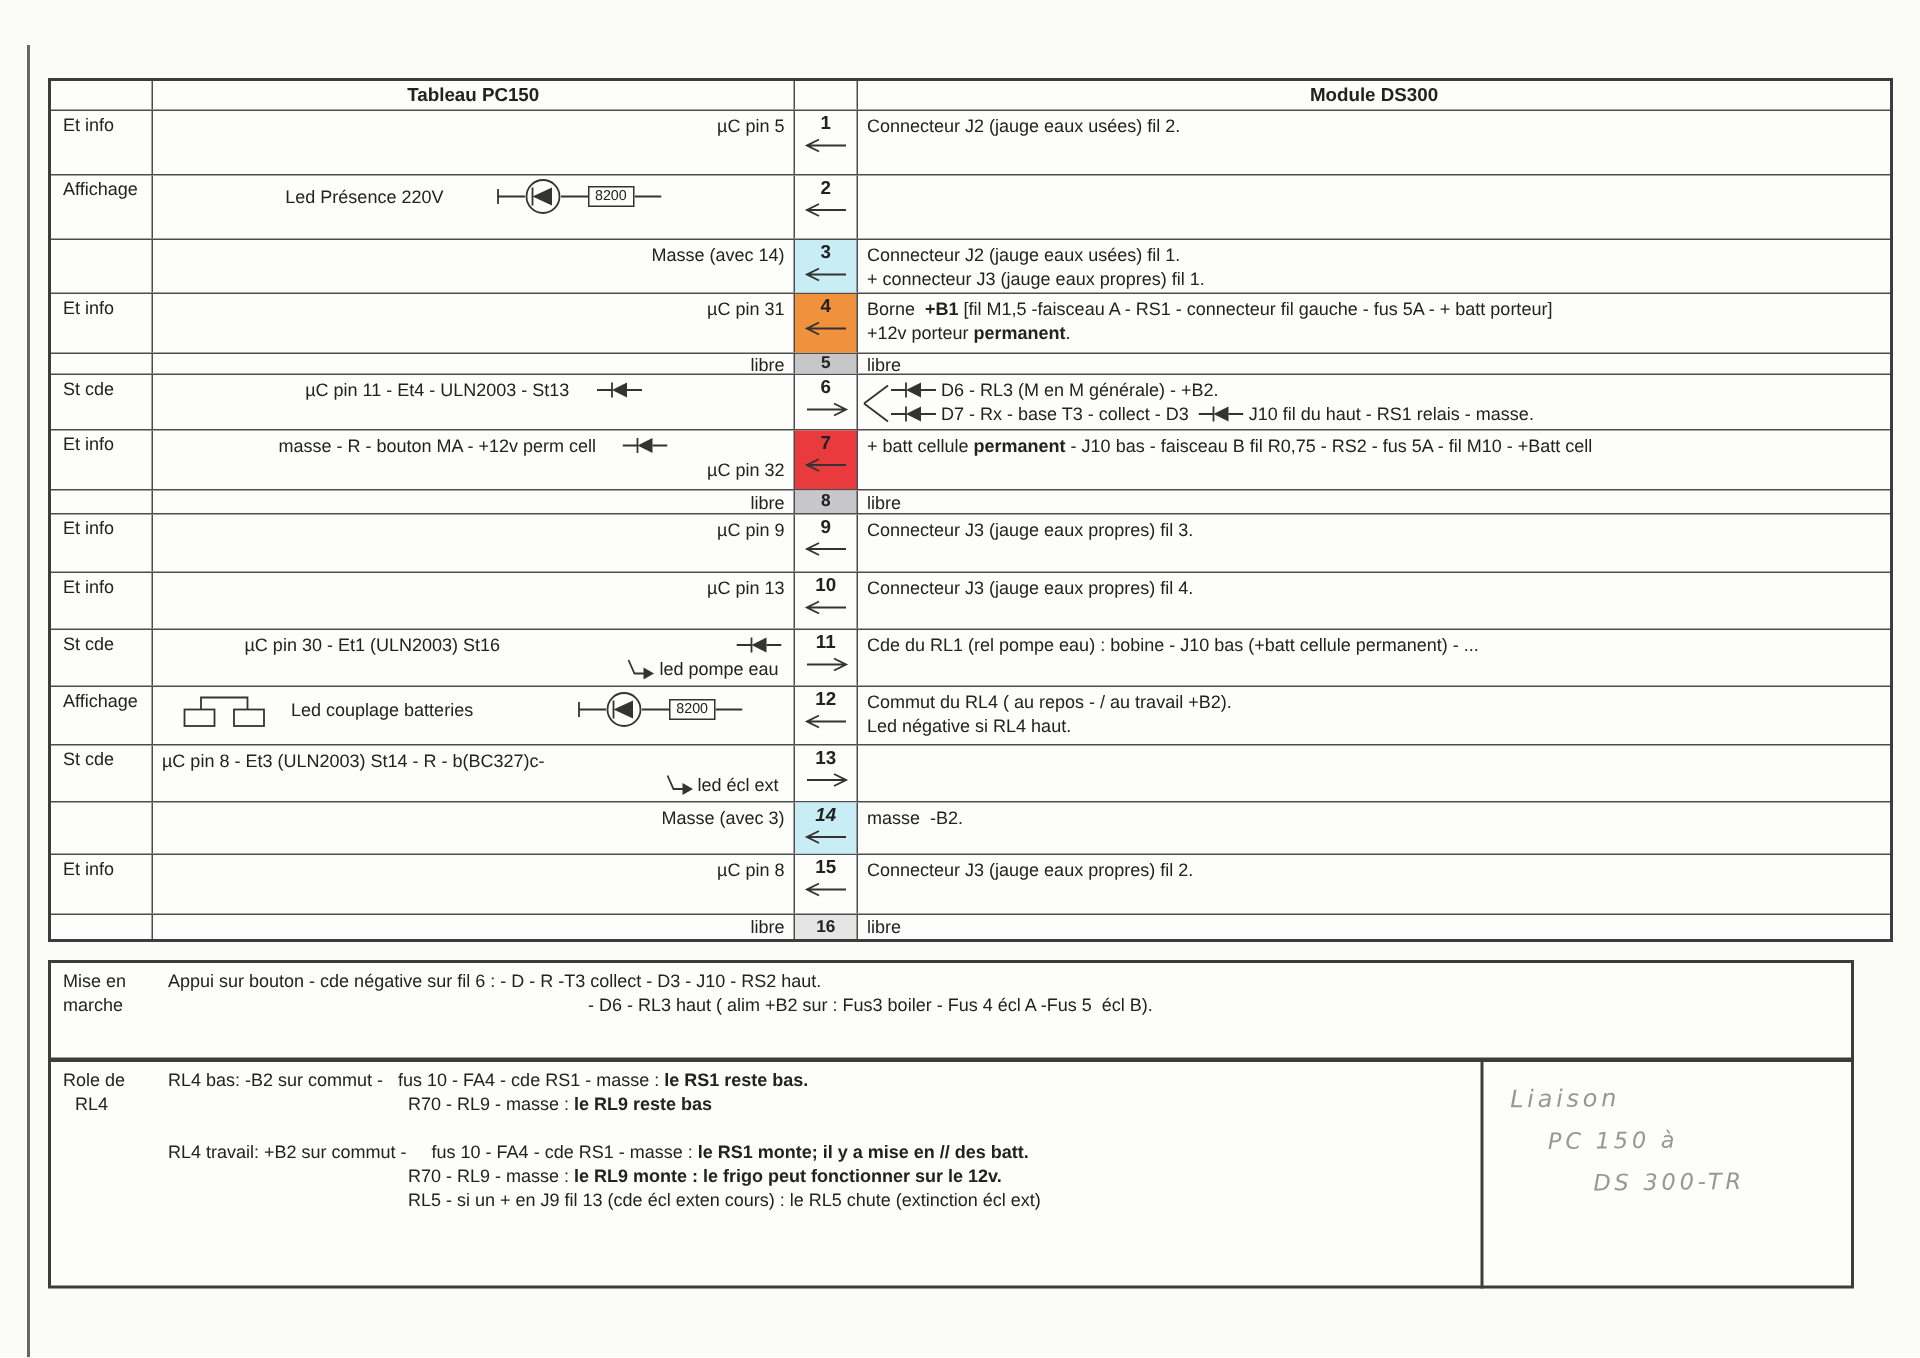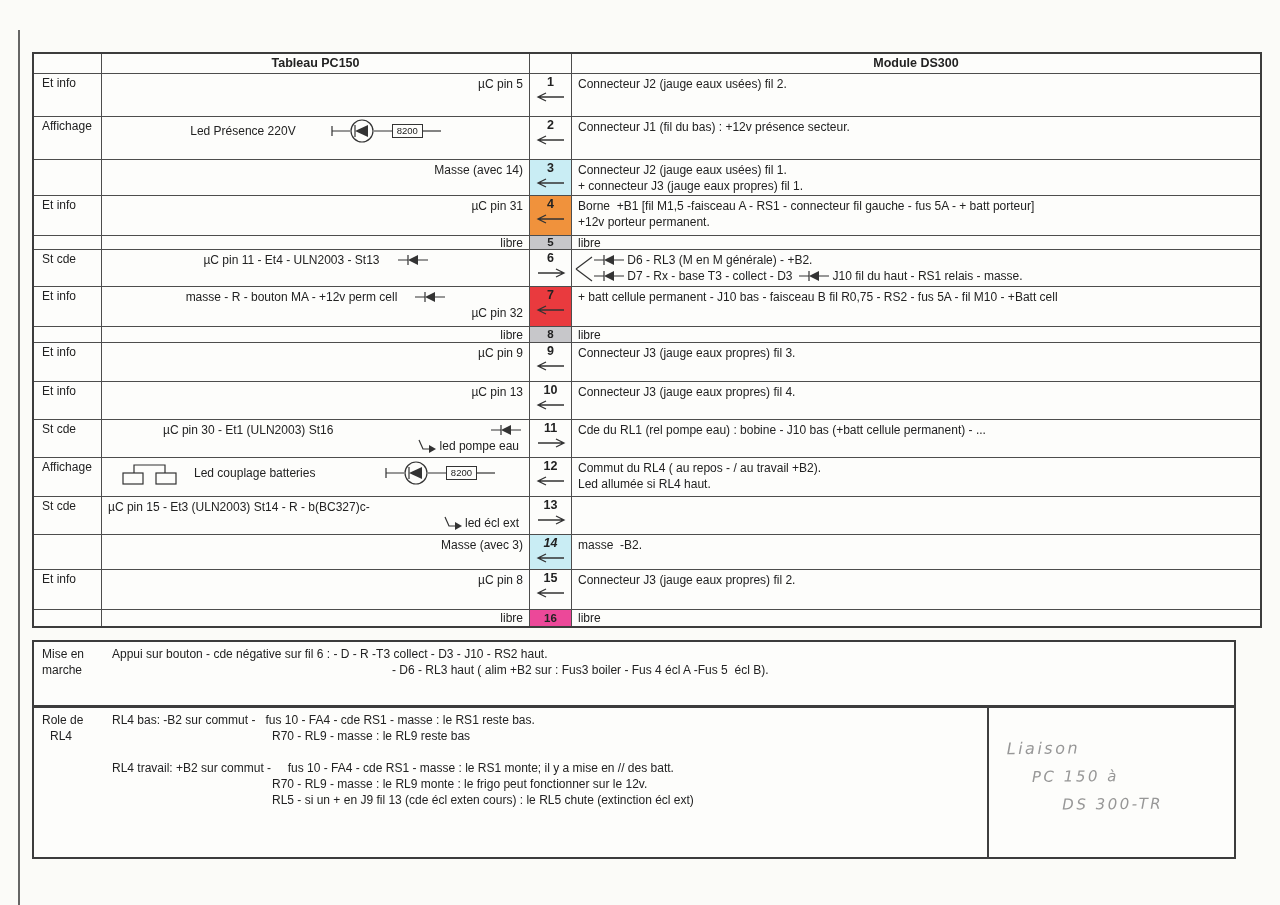--- a/index.html
+++ b/index.html
@@ -22,39 +22,39 @@
   .c-ds{display:flex;flex-direction:column;padding:2px 4px 0 6px;font-size:12px;overflow:hidden;}
   .line{display:flex;align-items:center;min-height:16px;font-size:12px;line-height:15px;}
   .a-right{justify-content:flex-end;padding-right:6px;}
   .a-center{justify-content:center;}
   .a-left{padding-left:6px;}
   .short .line{min-height:12px;line-height:12px;}
   .short .c-num{padding:0;justify-content:center;}
   .short .c-num .n{font-size:11.5px;line-height:13px;}
   .short .c-pc,.short .c-ds{padding-top:0;justify-content:center;}
   .t{white-space:pre;}
-  .b{font-weight:normal;white-space:pre;}
+  .b{font-weight:bold;white-space:pre;}
   .sp{flex:1;}
   .res{border:1.1px solid #333;font-size:9.5px;padding:0 4px;line-height:12px;display:inline-block;white-space:pre;}
   .icw{display:inline-flex;align-items:center;}
   .icw svg{display:block;}
   .branched{flex-direction:row !important;padding-left:2px !important;}
   .branched .blines{display:flex;flex-direction:column;flex:1;}
 
   
   .box{position:absolute;left:32px;width:1200px;border:2px solid #3c3c3c;background:#fdfdfb;
        display:flex;font-size:12px;line-height:16px;}
   .box-mise{top:640px;height:63px;}
   .box-role{top:706px;height:149px;}
   .box-label{width:70px;padding:4px 0 0 8px;flex:none;}
   .box-body{flex:1;padding-top:4px;position:relative;}
   .box .bl{display:flex;align-items:baseline;min-height:16px;}
   .gapline{height:16px;}
   .hw-cell{position:absolute;left:953px;top:-2px;bottom:-2px;width:249px;border-left:2px solid #3f3f3f;
-           padding:34px 0 0 18px;box-sizing:border-box;}
+           padding:18px 0 0 18px;box-sizing:border-box;}
   .hw{font-family:"DejaVu Sans",sans-serif;font-style:italic;font-size:16px;letter-spacing:2.5px;
       color:#979797;transform:rotate(-0.6deg);}
   .hw .l2{margin:12px 0 0 25px;font-size:15px;}
   .hw .l3{margin:12px 0 0 55px;font-size:15px;}
 </style>
 </head>
 <body>
 
 <div class="page">
   <div class="scanline"></div>
@@ -110,25 +110,20 @@
               </span>
             </div>
           </div>
           <div class="c-num">
             <span class="n">2</span>
             <span class="icw arr">
               <svg width="30" height="10" viewBox="0 0 30 10">
                 <path d="M2 5h26M10 1L2 5l8 4" stroke="#333" stroke-width="1.3" fill="none"></path>
               </svg>
             </span>
-          </div>
-          <div class="c-ds">
-            <div class="line">
-              <span class="t">Connecteur J1 (fil du bas) : +12v présence secteur.</span>
-            </div>
           </div>
         </div>
         <div class="trow" style="min-height: 35px;">
           <div class="c-label"></div>
           <div class="c-pc">
             <div class="line a-right">
               <span class="t">Masse (avec 14)</span>
             </div>
           </div>
           <div class="c-num" style="background: rgb(201, 237, 244);">
@@ -418,29 +413,29 @@
               <svg width="30" height="10" viewBox="0 0 30 10">
                 <path d="M2 5h26M10 1L2 5l8 4" stroke="#333" stroke-width="1.3" fill="none"></path>
               </svg>
             </span>
           </div>
           <div class="c-ds">
             <div class="line">
               <span class="t">Commut du RL4 ( au repos - / au travail +B2).</span>
             </div>
             <div class="line">
-              <span class="t">Led allumée si RL4 haut.</span>
+              <span class="t">Led négative si RL4 haut.</span>
             </div>
           </div>
         </div>
         <div class="trow" style="min-height: 37px;">
           <div class="c-label">St cde</div>
           <div class="c-pc">
             <div class="line a-left">
-              <span class="t">µC pin 15 - Et3 (ULN2003) St14 - R - b(BC327)c-</span>
+              <span class="t">µC pin 8 - Et3 (ULN2003) St14 - R - b(BC327)c-</span>
             </div>
             <div class="line a-right">
               <span class="icw">
                 <svg width="20" height="14" viewBox="0 0 20 14">
                   <path d="M3 1l4 9h7" stroke="#333" stroke-width="1.2" fill="none"></path>
                   <path d="M13 6l7 4l-7 4Z" fill="#333"></path>
                 </svg>
               </span>
               <span class="t"> led écl ext</span>
               <span style="width: 4px; flex: 0 0 auto;"></span>
@@ -497,21 +492,21 @@
             </div>
           </div>
         </div>
         <div class="trow short" style="min-height: 16px;">
           <div class="c-label"></div>
           <div class="c-pc">
             <div class="line a-right">
               <span class="t">libre</span>
             </div>
           </div>
-          <div class="c-num" style="background: #ec4899;">
+          <div class="c-num" style="background: #e5e5e5;">
             <span class="n">16</span>
           </div>
           <div class="c-ds">
             <div class="line">
               <span class="t">libre</span>
             </div>
           </div>
         </div>
       </div>
   </div>

